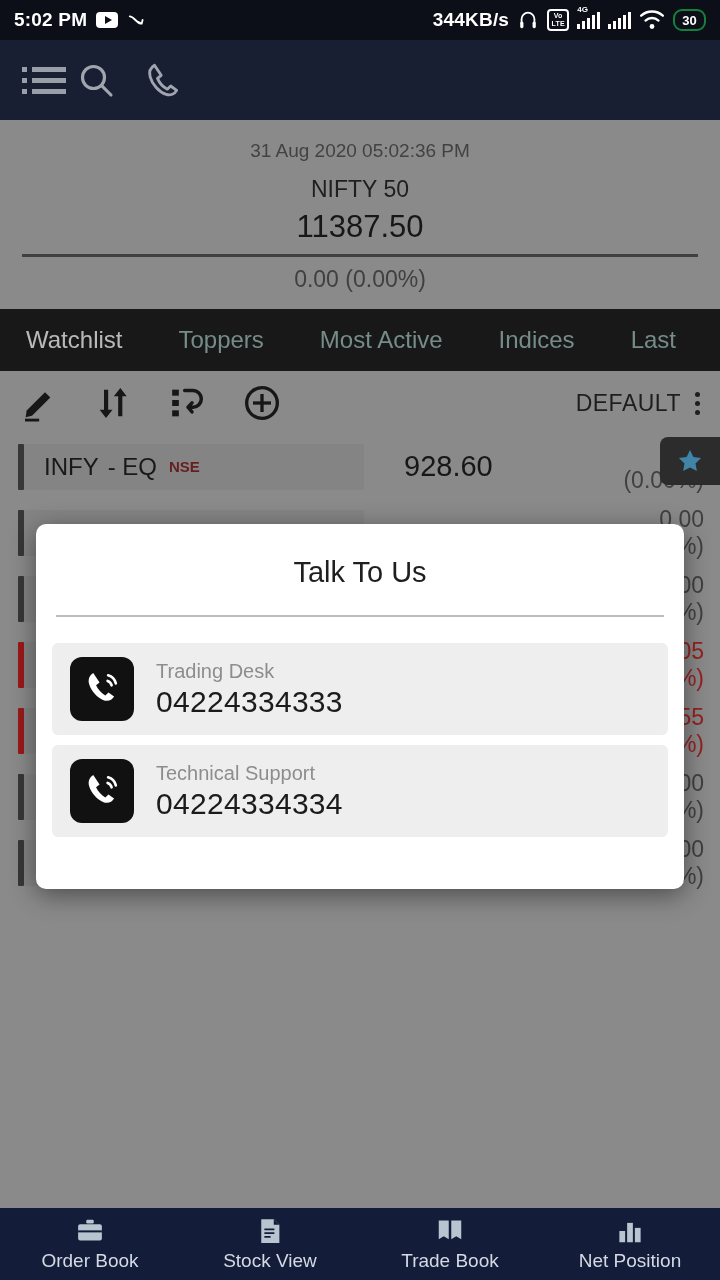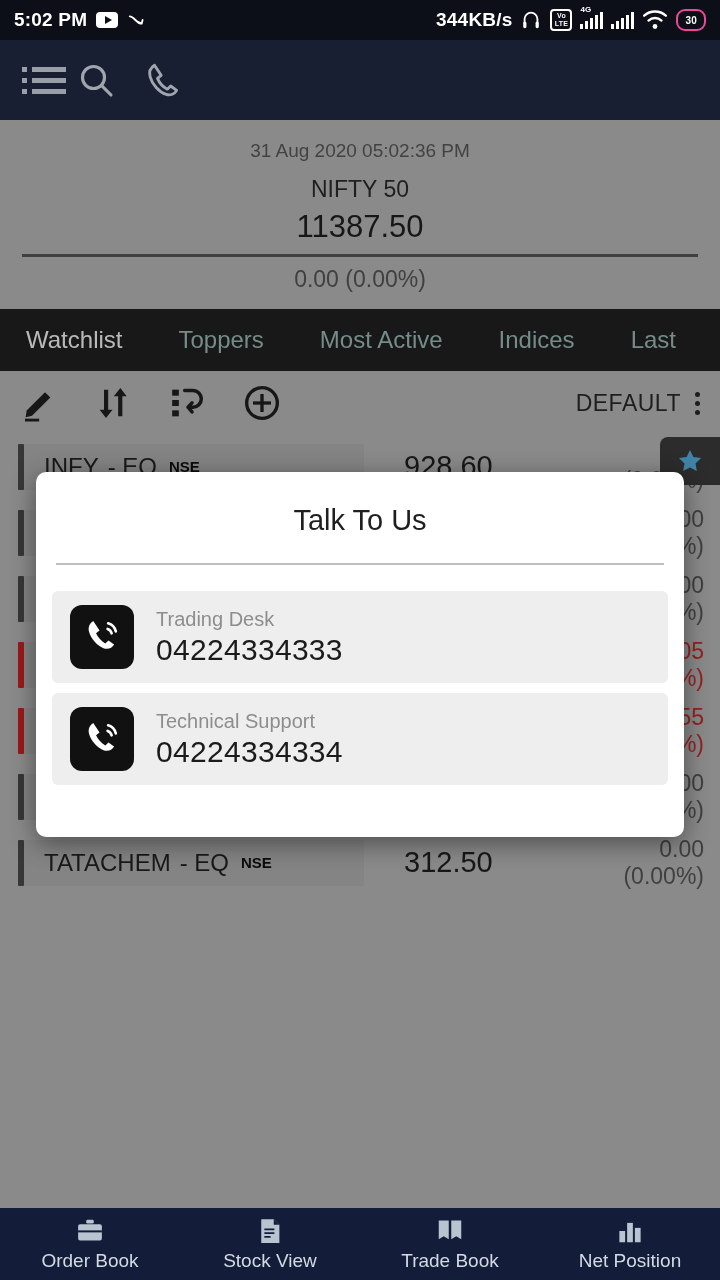--- a/index.html
+++ b/index.html
@@ -30,22 +30,22 @@
     font-size:7px; line-height:8px; font-weight:bold; color:#fff;
     display:flex; flex-direction:column; align-items:center; justify-content:center;
   }
   .bars { display:flex; align-items:flex-end; gap:2px; height:18px; }
   .bars i { width:3px; background:#fff; display:block; }
   .bars i:nth-child(1){height:5px;} .bars i:nth-child(2){height:8px;}
   .bars i:nth-child(3){height:11px;} .bars i:nth-child(4){height:14px;} .bars i:nth-child(5){height:17px;}
   .sig-wrap { position:relative; display:flex; align-items:flex-end; }
   .sig-tag { font-size:8px; position:absolute; top:-6px; left:0; font-weight:bold;}
   .battery {
-    border:2px solid #ec4899; border-radius:9px; padding:0 7px; height:22px;
-    font-size:10px; font-weight:bold; display:flex; align-items:center; color:#fff;
+    border:2px solid #15803d; border-radius:9px; padding:0 7px; height:22px;
+    font-size:13px; font-weight:bold; display:flex; align-items:center; color:#fff;
   }
 
   
   .appbar {
     height:80px; background:#131c38; display:flex; align-items:center;
     padding:0 22px; gap:10px;
   }
   .hamburger { display:flex; flex-direction:column; gap:6px; cursor:pointer; }
   .hamburger .hrow { display:flex; align-items:center; gap:5px; }
   .hamburger .hdot { width:5px; height:5px; background:#c7cdd8; }
@@ -92,35 +92,35 @@
   .row { height:63px; display:flex; align-items:center; position:relative; margin-bottom:3px; }
   .row-bar { width:6px; height:46px; background:#3d3d3d; margin-left:18px; border-radius:1px; }
   .row-bar.neg { background:#c81414; }
   .row-left {
     flex:0 0 340px; height:46px; background:#a8a8a8; display:flex; align-items:center;
     padding-left:20px; gap:9px;
   }
   .sym { font-size:24px; color:#141414; }
   .seg { font-size:24px; color:#141414; }
   .exch { font-size:15px; font-weight:bold; margin-left:3px; }
-  .exch.nse { color:#000000; }
+  .exch.nse { color:#7f1d1d; }
   .exch.bse { color:#4a7fd1; }
   .ltp { flex:1; text-align:left; padding-left:40px; font-size:29px; color:#111; }
   .chg { text-align:right; padding-right:16px; font-size:23px; color:#4a4a4a; line-height:1.15; }
   .chg.neg { color:#c0201f; }
   .star-chip {
     position:absolute; right:0; top:2px; width:60px; height:48px;
     background:#2e2e2e; border-radius:8px 0 0 8px;
     display:flex; align-items:center; justify-content:center;
   }
 
   
   .scrim { position:absolute; inset:40px 0 0 0; background:rgba(40,40,40,0.28); }
   .dialog {
-    position:absolute; left:36px; top:472px; width:648px;
+    position:absolute; left:36px; top:524px; width:648px;
     background:#fff; border-radius:10px;
     box-shadow:0 6px 26px rgba(0,0,0,.45);
     padding:0 0 42px;
   }
   .dlg-title { text-align:center; font-size:29px; color:#1f1f1f; padding:32px 0 26px; }
   .dlg-div { height:2px; background:#bdbdbd; margin:0 20px 26px; }
   .contact {
     display:flex; align-items:center; gap:22px;
     background:#eeeeee; border-radius:6px;
     margin:0 16px 10px; padding:14px 18px;

